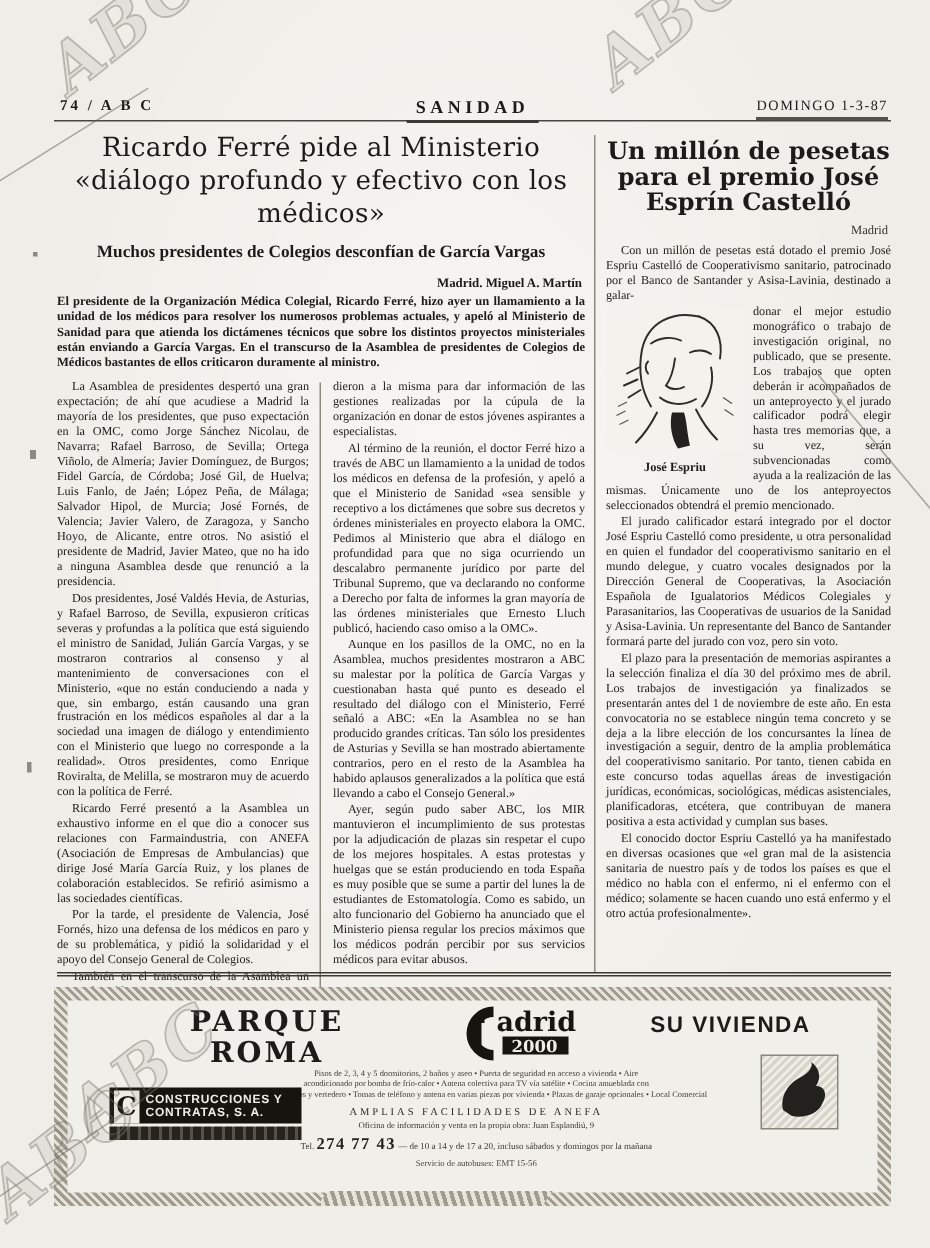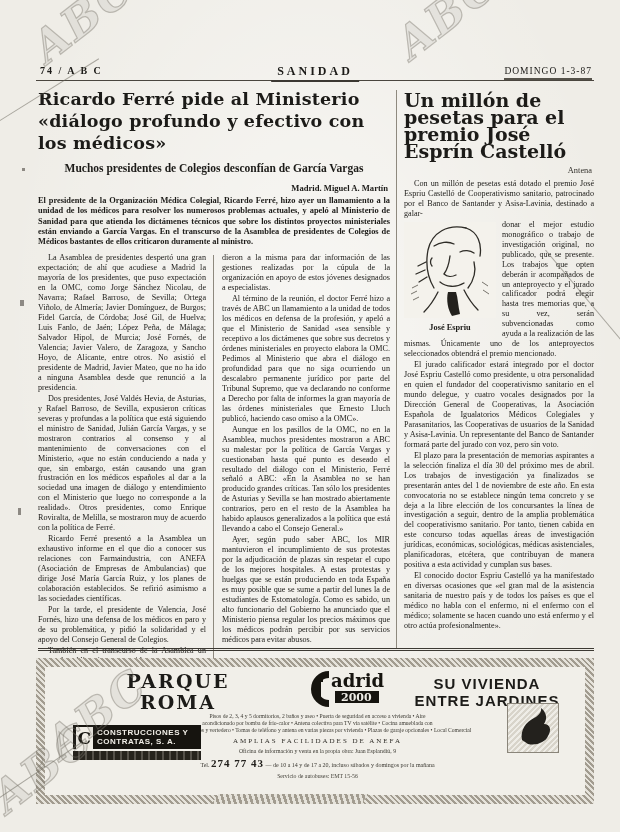--- a/index.html
+++ b/index.html
@@ -28,39 +28,39 @@
          border-bottom:1px solid #4a463f; font-size:10px; }
   .hdr-left  { position:absolute; left:4px; top:1px; letter-spacing:2px; font-weight:bold; }
   .hdr-mid   { position:absolute; left:50%; transform:translateX(-50%); top:0;
                font-weight:bold; letter-spacing:3px; font-size:12px;
                border-bottom:2px solid #3b3832; padding:0 6px 1px 6px; }
   .hdr-right { position:absolute; right:2px; top:2px; letter-spacing:1px; font-size:9.5px;
                border-bottom:2px solid #55524a; padding-bottom:2px;}
 
   
   .main { position:absolute; left:38px; top:88px; width:352px; }
-  .headline { font-family:"DejaVu Serif", serif; font-weight:bold; text-align:left;
+  .headline { font-family:"DejaVu Serif", serif; font-weight:normal; text-align:center;
               font-size:17.5px; line-height:22px; letter-spacing:.2px; }
   .subhead  { font-weight:bold; text-align:center; font-size:11.5px; margin-top:8px; }
   .byline   { text-align:right; font-weight:bold; font-size:8.6px; margin-top:9px; padding-right:2px;}
   .lead     { font-weight:bold; text-align:justify; font-size:8.4px; line-height:10.3px; margin-top:3px; }
   .cols { position:relative; margin-top:6px; height:414px; }
   .col  { position:absolute; top:0; width:168px; }
   .col1 { left:0; }
   .col2 { left:184px; }
   .col-rule { position:absolute; left:175px; top:2px; bottom:0; width:1px; background:#8e897e; }
   .col p { font-size:8.15px; line-height:9.95px; text-align:justify; text-indent:10px;
            margin-bottom:1px; }
   .col p.cont { text-indent:0; }
 
   
   .side-rule { position:absolute; left:396px; top:90px; height:558px; width:1px; background:#8e897e; }
   .side { position:absolute; left:404px; top:92px; width:190px; }
-  .side-headline { font-family:"DejaVu Serif", serif; font-weight:bold; text-align:left;
-                   font-size:19px; line-height:17px; }
+  .side-headline { font-family:"DejaVu Serif", serif; font-weight:bold; text-align:center;
+                   font-size:16px; line-height:17px; }
   .dateline { text-align:right; font-size:8.4px; margin:6px 2px 4px 0; color:#34322d; }
   .side p { font-size:8.15px; line-height:9.95px; text-align:justify; text-indent:10px; margin-bottom:1px; }
   .side p.nofirst { text-indent:0; }
   .photo { float:left; width:92px; margin:2px 6px 2px 0; }
   .photo-sketch { width:92px; height:96px; background:#f4f2ec; }
   .photo-caption { text-align:center; font-weight:bold; font-size:8.3px; margin-top:1px; }
   .side-end-rule { position:absolute; left:38px; right:26px; top:648px; height:3px;
                    border-top:1px solid #3c3933; border-bottom:1px solid #3c3933; }
 
   
@@ -131,32 +131,32 @@
     <div class="cols">
       <div class="col col1">
         <p>La Asamblea de presidentes despertó una gran expectación; de ahí que acudiese a Madrid la mayoría de los presidentes, que puso expectación en la OMC, como Jorge Sánchez Nicolau, de Navarra; Rafael Barroso, de Sevilla; Ortega Viñolo, de Almería; Javier Domínguez, de Burgos; Fidel García, de Córdoba; José Gil, de Huelva; Luis Fanlo, de Jaén; López Peña, de Málaga; Salvador Hipol, de Murcia; José Fornés, de Valencia; Javier Valero, de Zaragoza, y Sancho Hoyo, de Alicante, entre otros. No asistió el presidente de Madrid, Javier Mateo, que no ha ido a ninguna Asamblea desde que renunció a la presidencia.</p>
         <p>Dos presidentes, José Valdés Hevia, de Asturias, y Rafael Barroso, de Sevilla, expusieron críticas severas y profundas a la política que está siguiendo el ministro de Sanidad, Julián García Vargas, y se mostraron contrarios al consenso y al mantenimiento de conversaciones con el Ministerio, «que no están conduciendo a nada y que, sin embargo, están causando una gran frustración en los médicos españoles al dar a la sociedad una imagen de diálogo y entendimiento con el Ministerio que luego no corresponde a la realidad». Otros presidentes, como Enrique Roviralta, de Melilla, se mostraron muy de acuerdo con la política de Ferré.</p>
         <p>Ricardo Ferré presentó a la Asamblea un exhaustivo informe en el que dio a conocer sus relaciones con Farmaindustria, con ANEFA (Asociación de Empresas de Ambulancias) que dirige José María García Ruiz, y los planes de colaboración establecidos. Se refirió asimismo a las sociedades científicas.</p>
         <p>Por la tarde, el presidente de Valencia, José Fornés, hizo una defensa de los médicos en paro y de su problemática, y pidió la solidaridad y el apoyo del Consejo General de Colegios.</p>
         <p>También en el transcurso de la Asamblea un grupo de médicos internos residentes acu-</p>
       </div>
       <div class="col-rule"></div>
       <div class="col col2">
-        <p class="cont">dieron a la misma para dar información de las gestiones realizadas por la cúpula de la organización en apoyo de estos jóvenes designados a especialistas.</p>
+        <p class="cont">dieron a la misma para dar información de las gestiones realizadas por la cúpula de la organización en donar de estos jóvenes aspirantes a especialistas.</p>
         <p>Al término de la reunión, el doctor Ferré hizo a través de ABC un llamamiento a la unidad de todos los médicos en defensa de la profesión, y apeló a que el Ministerio de Sanidad «sea sensible y receptivo a los dictámenes que sobre sus decretos y órdenes ministeriales en proyecto elabora la OMC. Pedimos al Ministerio que abra el diálogo en profundidad para que no siga ocurriendo un descalabro permanente jurídico por parte del Tribunal Supremo, que va declarando no conforme a Derecho por falta de informes la gran mayoría de las órdenes ministeriales que Ernesto Lluch publicó, haciendo caso omiso a la OMC».</p>
         <p>Aunque en los pasillos de la OMC, no en la Asamblea, muchos presidentes mostraron a ABC su malestar por la política de García Vargas y cuestionaban hasta qué punto es deseado el resultado del diálogo con el Ministerio, Ferré señaló a ABC: «En la Asamblea no se han producido grandes críticas. Tan sólo los presidentes de Asturias y Sevilla se han mostrado abiertamente contrarios, pero en el resto de la Asamblea ha habido aplausos generalizados a la política que está llevando a cabo el Consejo General.»</p>
         <p>Ayer, según pudo saber ABC, los MIR mantuvieron el incumplimiento de sus protestas por la adjudicación de plazas sin respetar el cupo de los mejores hospitales. A estas protestas y huelgas que se están produciendo en toda España es muy posible que se sume a partir del lunes la de estudiantes de Estomatología. Como es sabido, un alto funcionario del Gobierno ha anunciado que el Ministerio piensa regular los precios máximos que los médicos podrán percibir por sus servicios médicos para evitar abusos.</p>
       </div>
     </div>
   </div>
 
   <div class="side-rule"></div>
   <div class="side">
     <div class="side-headline">Un millón de pesetas para el premio José Esprín Castelló</div>
-    <div class="dateline">Antena</div>
+    <div class="dateline">Madrid</div>
     <p class="nofirst" style="text-indent:10px;font-family:Liberation Serif, serif;">Con un millón de pesetas está dotado el premio José Espriu Castelló de Cooperativismo sanitario, patrocinado por el Banco de Santander y Asisa-Lavinia, destinado a galar-</p>
     <div class="photo">
       <svg class="photo-sketch" viewBox="0 0 92 96">
         <g fill="none" stroke="#2e2c27" stroke-width="1.3" stroke-linecap="round">
           <path d="M62,6 C44,2 28,10 24,28 C21,44 24,56 30,66"></path>
           <path d="M62,6 C74,10 78,22 76,34"></path>
           <path d="M30,24 C36,20 44,19 50,22"></path>
           <path d="M56,30 C60,28 66,28 70,31"></path>
           <path d="M46,34 C45,42 43,48 40,52 C43,55 48,55 52,53"></path>
           <path d="M36,60 C42,65 52,66 60,61"></path>
@@ -193,21 +193,20 @@
           <rect x="22" y="14" width="4" height="16" fill="#16140f"></rect>
           <rect x="20" y="12" width="8" height="3" fill="#16140f"></rect>
           <text x="36" y="20" font-family="DejaVu Serif, serif" font-weight="bold" font-size="18" fill="#16140f">adrid</text>
           <rect x="40" y="24" width="44" height="12" fill="#16140f"></rect>
           <text x="46" y="34" font-family="DejaVu Serif, serif" font-weight="bold" font-size="11" fill="#efede7">2000</text>
         </svg>
       </div>
 
       <div class="ad-title-right">
         <span>SU VIVIENDA</span><br>
-        <span>ENTRE JARDINES</span>
       </div>
 
       <div class="ad-body">
         <div>Pisos de 2, 3, 4 y 5 dormitorios, 2 baños y aseo • Puerta de seguridad en acceso a vivienda • Aire</div>
         <div>acondicionado por bomba de frío-calor • Antena colectiva para TV vía satélite • Cocina amueblada con</div>
         <div>electrodomésticos y vertedero • Tomas de teléfono y antena en varias piezas por vivienda • Plazas de garaje opcionales • Local Comercial</div>
       </div>
       <div class="ad-facilities">AMPLIAS FACILIDADES DE ANEFA</div>
       <div class="ad-info">Oficina de información y venta en la propia obra: Juan Esplandiú, 9</div>
       <div class="ad-phone">

